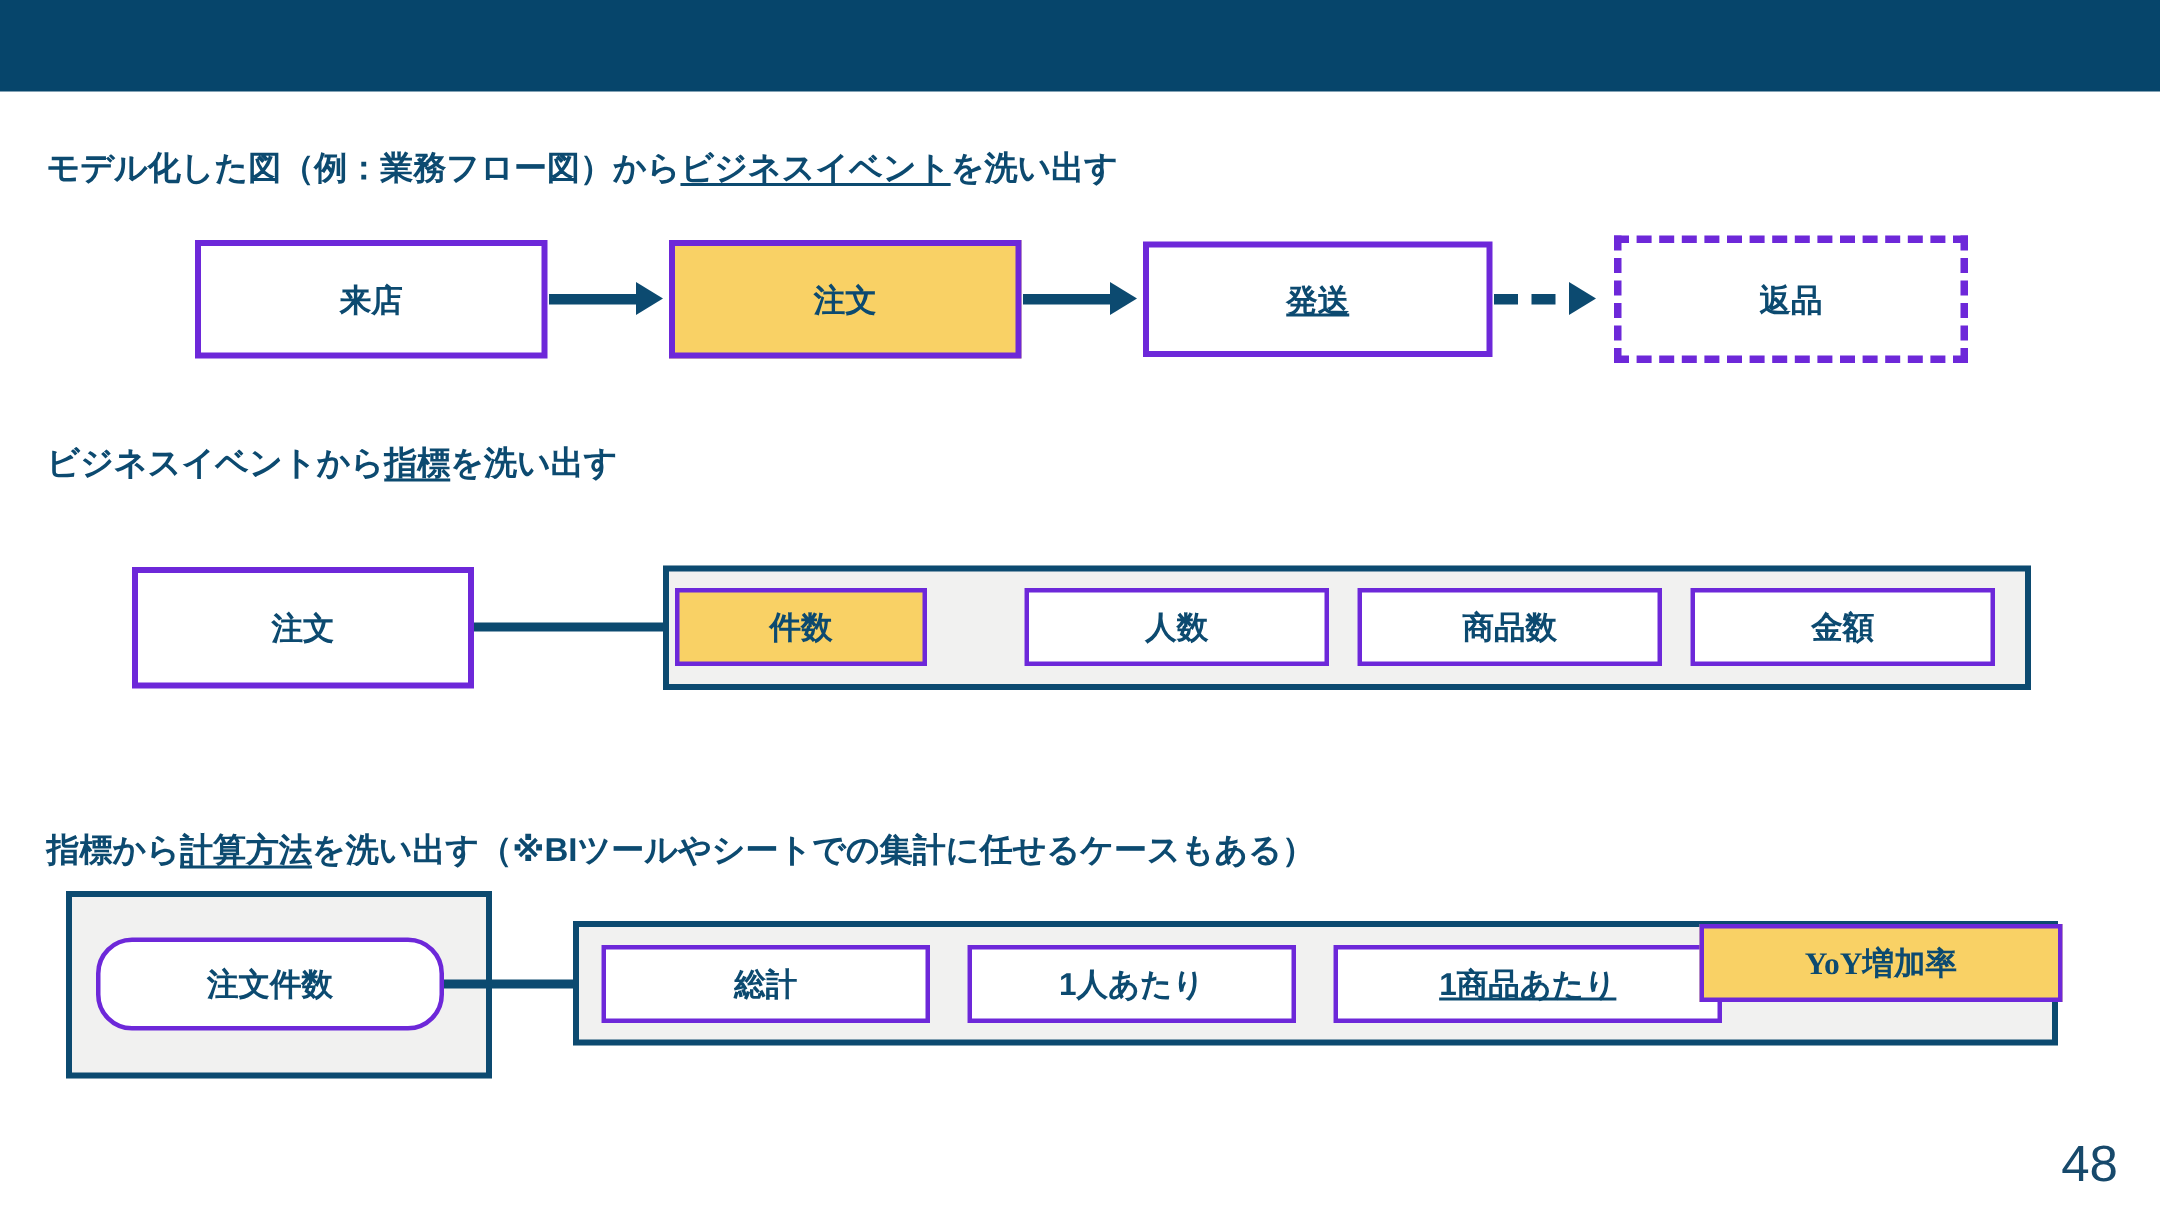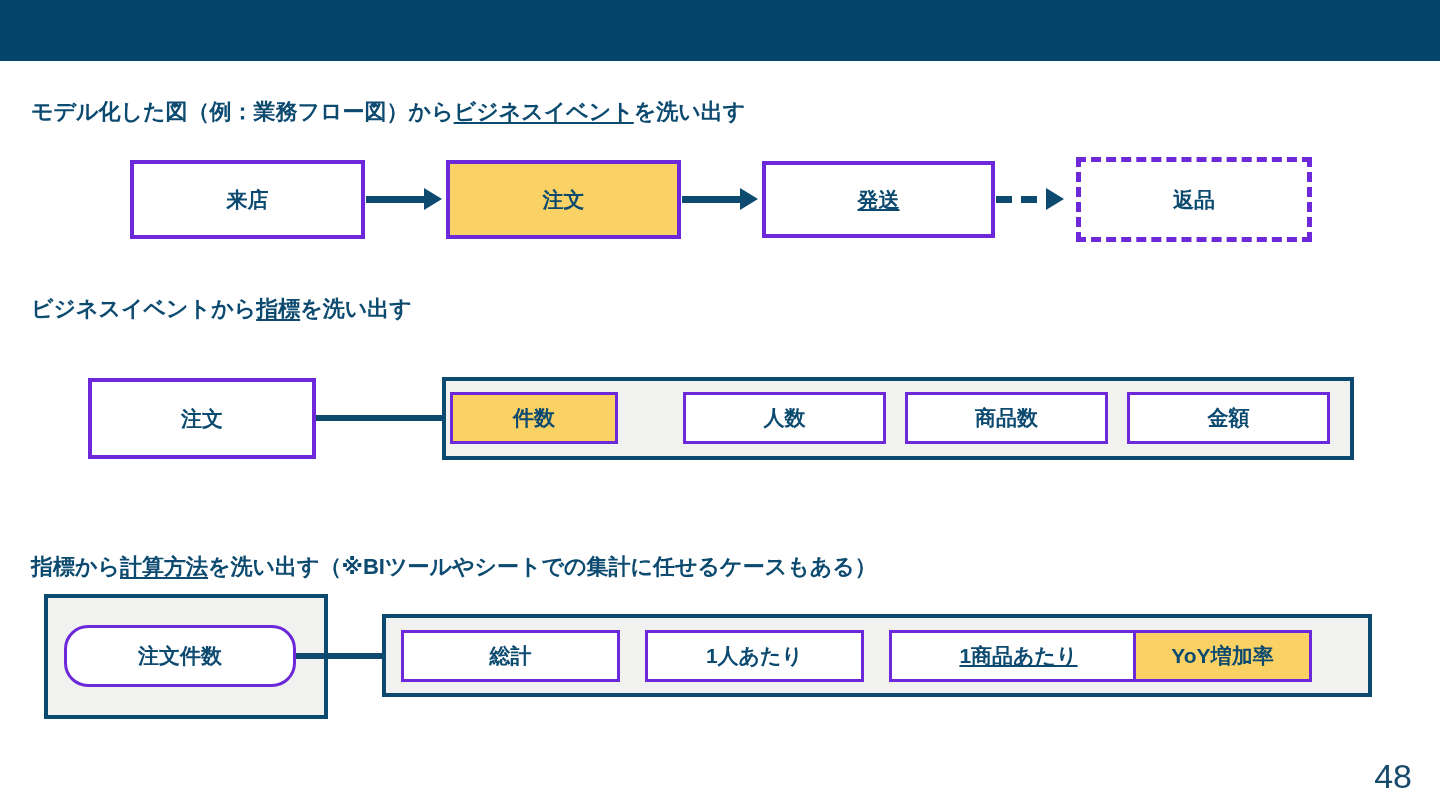--- a/index.html
+++ b/index.html
@@ -161,15 +161,15 @@
 
 <div class="group" style="left:44px; top:594px; width:284px; height:125px;"></div>
 <div class="box thin" style="left:64px; top:625px; width:232px; height:62px;border-radius:24px;">注文件数</div>
 
 <div class="line" style="left:296px; top:653px; width:88px; height:6px;"></div>
 
 <div class="group" style="left:382px; top:614px; width:990px; height:83px;"></div>
 <div class="box thin" style="left:401px; top:630px; width:219px; height:52px;">総計</div>
 <div class="box thin" style="left:645px; top:630px; width:219px; height:52px;">1人あたり</div>
 <div class="box thin" style="left:889px; top:630px; width:259px; height:52px;text-decoration:underline;">1商品あたり</div>
-<div class="box thin yellow" style="left:1133px; top:630px; width:179px; height:52px;">YoY増加率</div>
+<div class="box thin yellow" style="left:1133px; top:616px; width:242px; height:52px;font-family:Liberation Serif, serif;">YoY増加率</div>
 
 <div class="page-num">48</div>
 
 </body></html>

